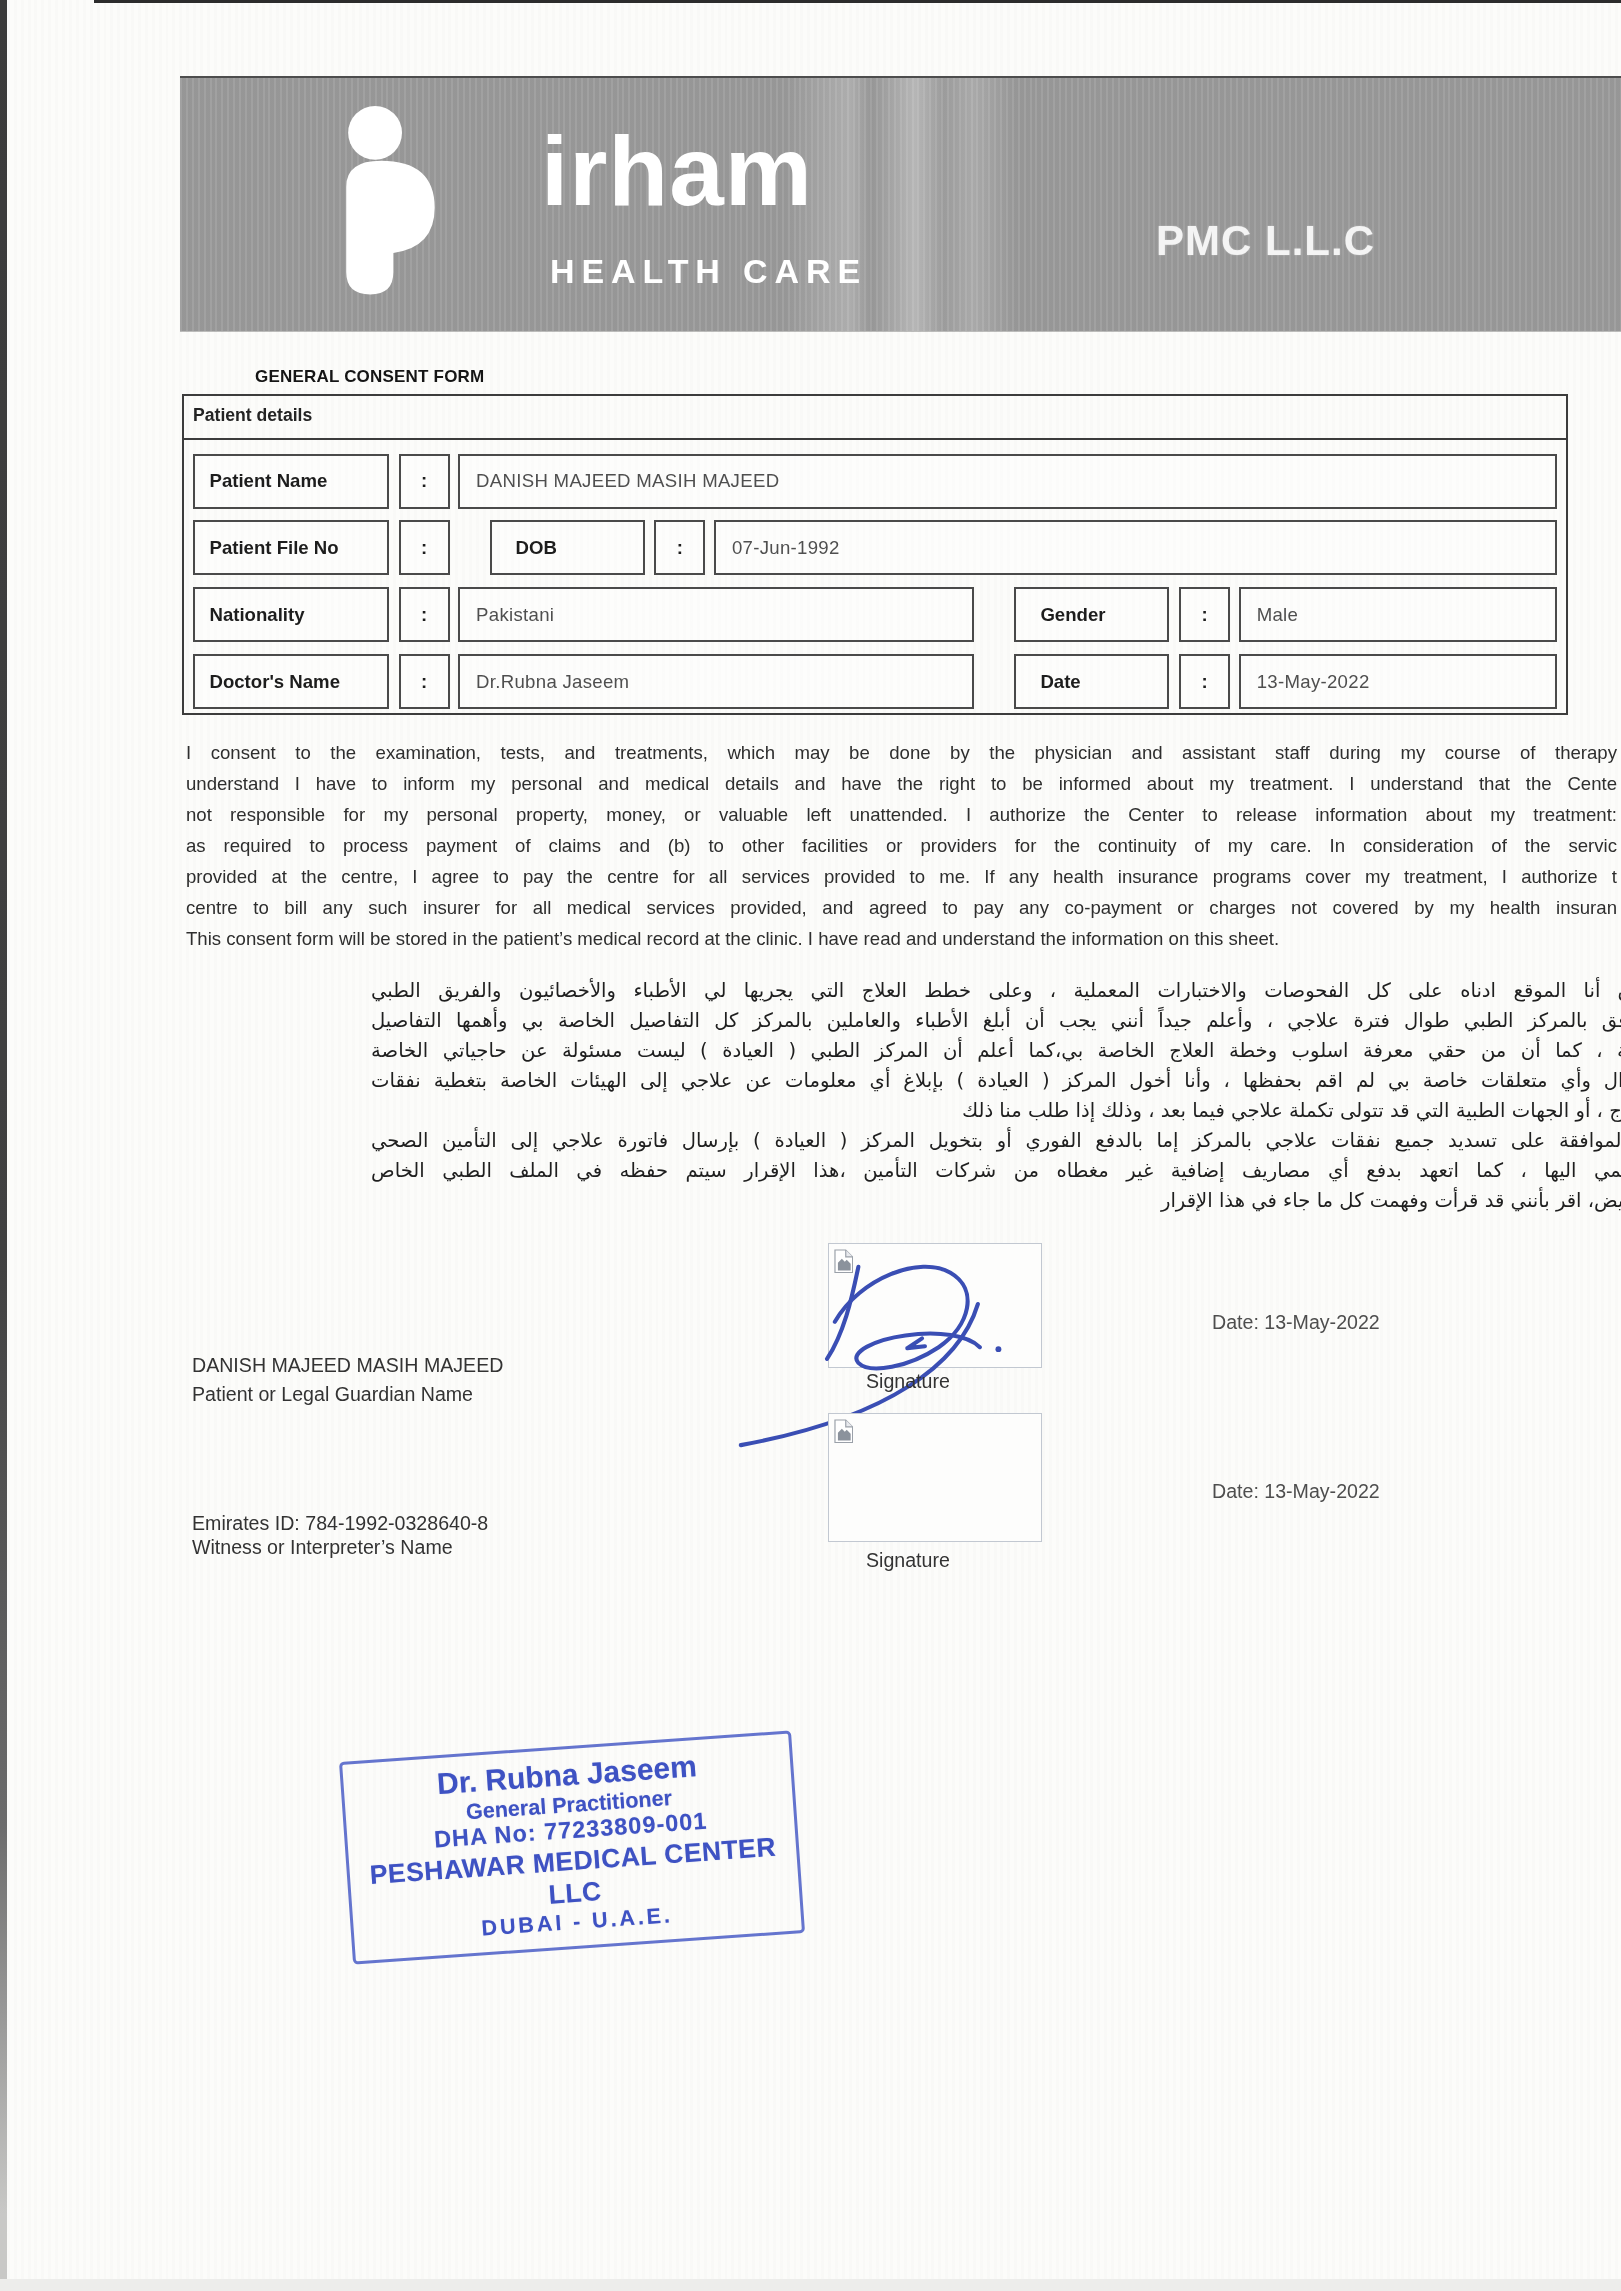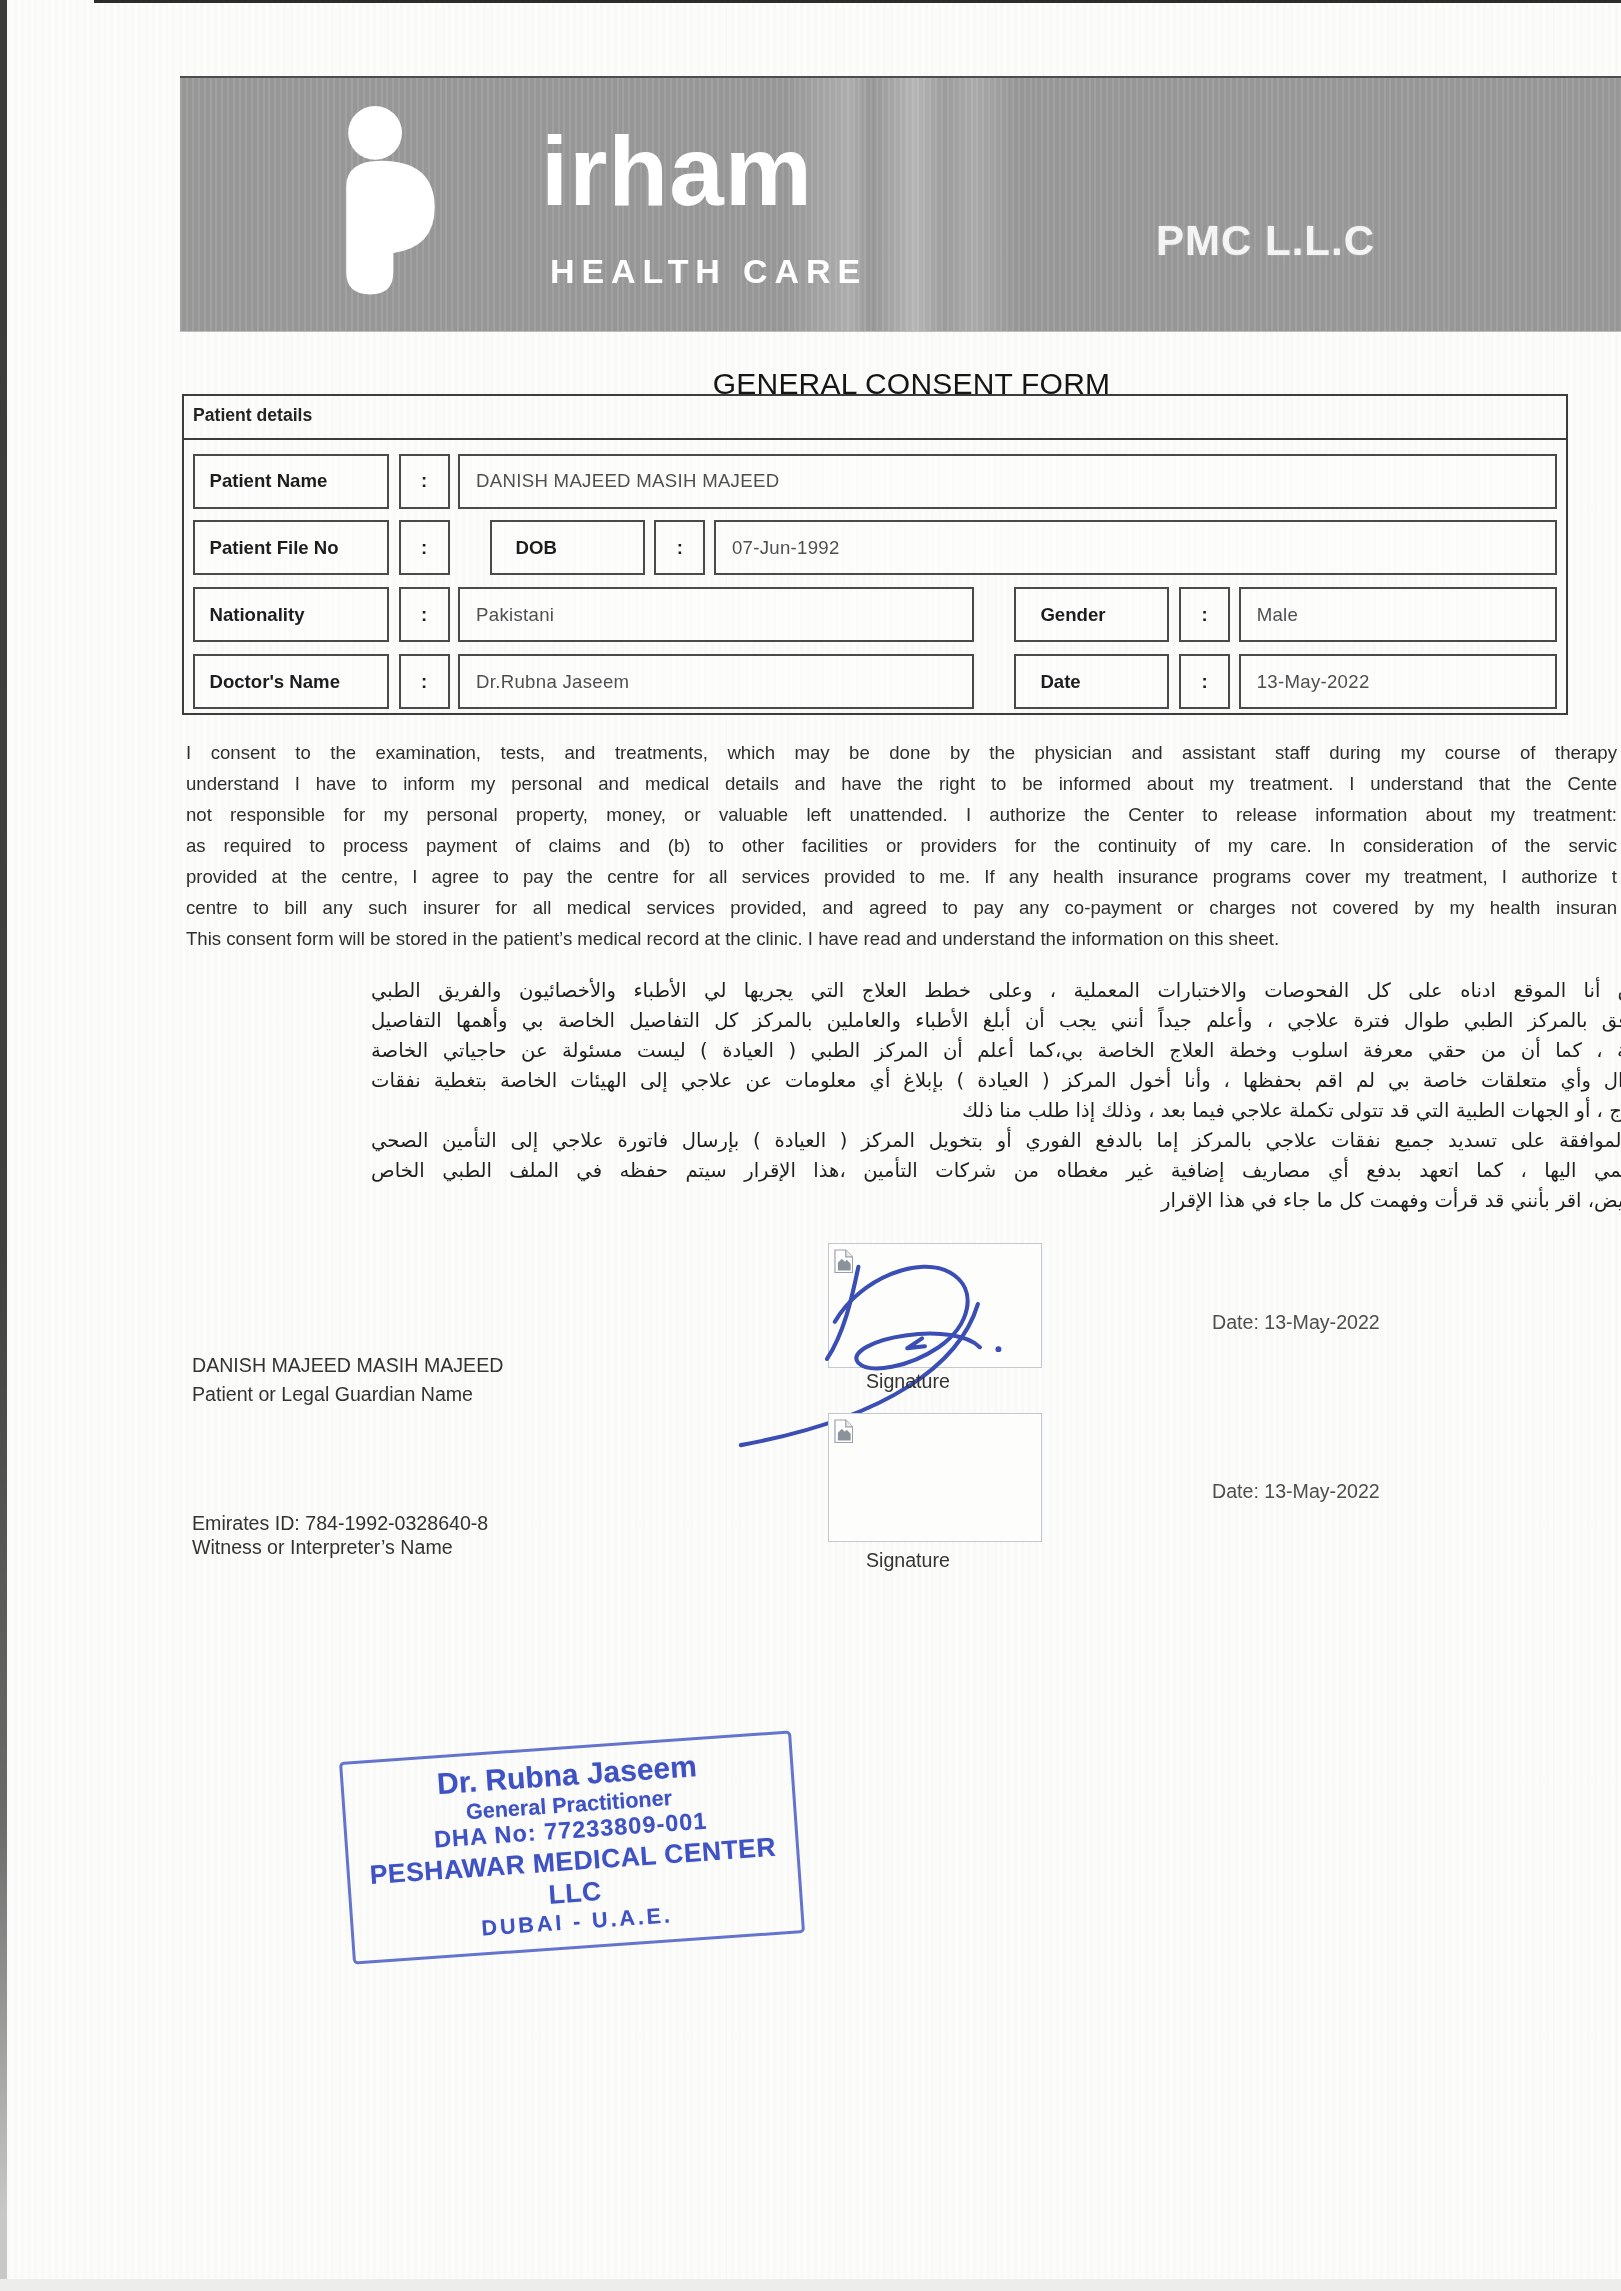--- a/index.html
+++ b/index.html
@@ -26,22 +26,22 @@
   .logo{position:absolute;left:147px;top:21.6px;width:125px;height:208px;}
   .brand-name{position:absolute;left:361px;top:37px;color:#fff;
     font-size:98px;font-weight:600;letter-spacing:1px;}
   .brand-sub{position:absolute;left:370px;top:174px;color:#fff;
     font-size:34px;font-weight:700;letter-spacing:6.9px;}
   .company{position:absolute;left:976px;top:139px;color:#f4f4f4;
     font-size:42px;font-weight:700;letter-spacing:1px;text-shadow:0 0 2px rgba(255,255,255,.35);}
 
   
   .form-title{position:absolute;left:184px;top:367px;width:1384px;
-    text-align:center;padding-left:71px;box-sizing:border-box;
-    font-size:30px;font-weight:400;color:#151515;letter-spacing:0.2px;}
+    padding-left:71px;box-sizing:border-box;
+    font-size:17px;font-weight:700;color:#151515;letter-spacing:0.2px;}
 
   
   .pd-table{position:absolute;left:182px;top:394px;width:1386px;height:321px;
     border:2px solid #3c3c3c;box-sizing:border-box;background:transparent;}
   .pd-header{height:42px;line-height:39px;padding-left:9px;
     border-bottom:2px solid #3c3c3c;font-size:17.6px;font-weight:700;color:#242424;}
   .pd-rows{display:flex;flex-direction:column;gap:11.8px;padding:13.7px 8.8px 0 8.8px;}
   .pd-row{display:flex;height:55px;}
   .cell{border:2px solid #4a4a4a;box-sizing:border-box;display:flex;align-items:center;background:rgba(255,255,255,.4);}
   .lbl{width:196px;padding-left:14.7px;font-size:18.6px;font-weight:700;color:#1d1d1d;}

